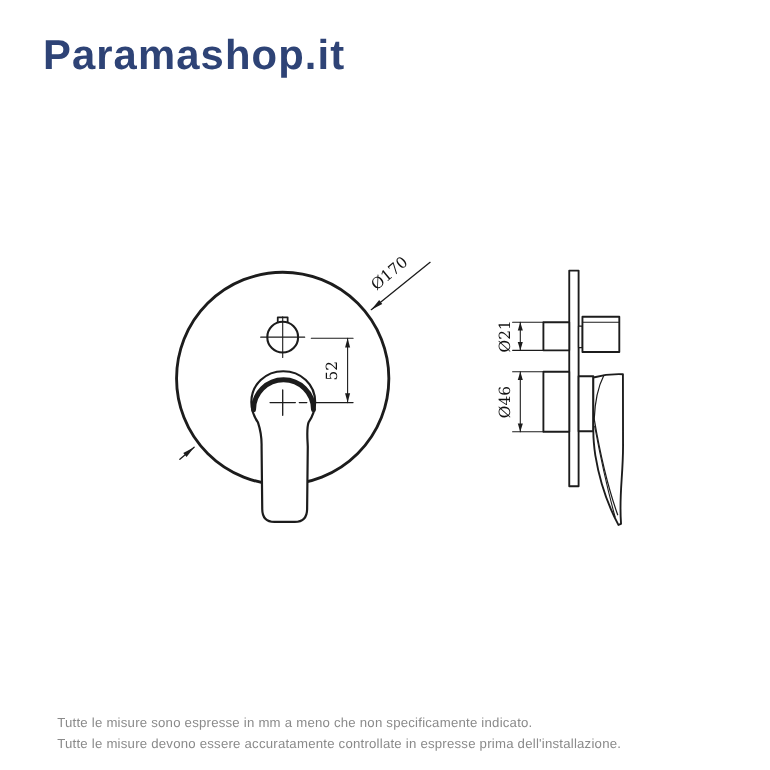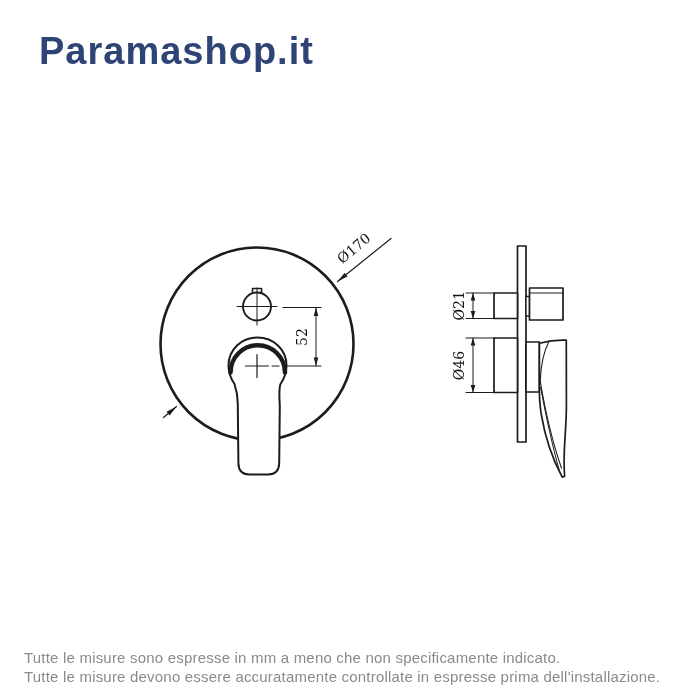--- a/index.html
+++ b/index.html
@@ -32,24 +32,24 @@
     width: 700px;
     height: 700px;
   }
   .drawing-svg text.dim-label {
     font-family: "DejaVu Serif", serif;
     font-size: 14px;
     fill: #111111;
   }
   .footer-notes {
     position: absolute;
-    left: 24px;
+    left: 52px;
     top: 648px;
     color: #8a8a8a;
-    font-size: 15px;
+    font-size: 12px;
     letter-spacing: 0.2px;
     line-height: 19px;
     white-space: nowrap;
   }
 </style>
 </head>
 <body>
 
 <div class="page">
 

